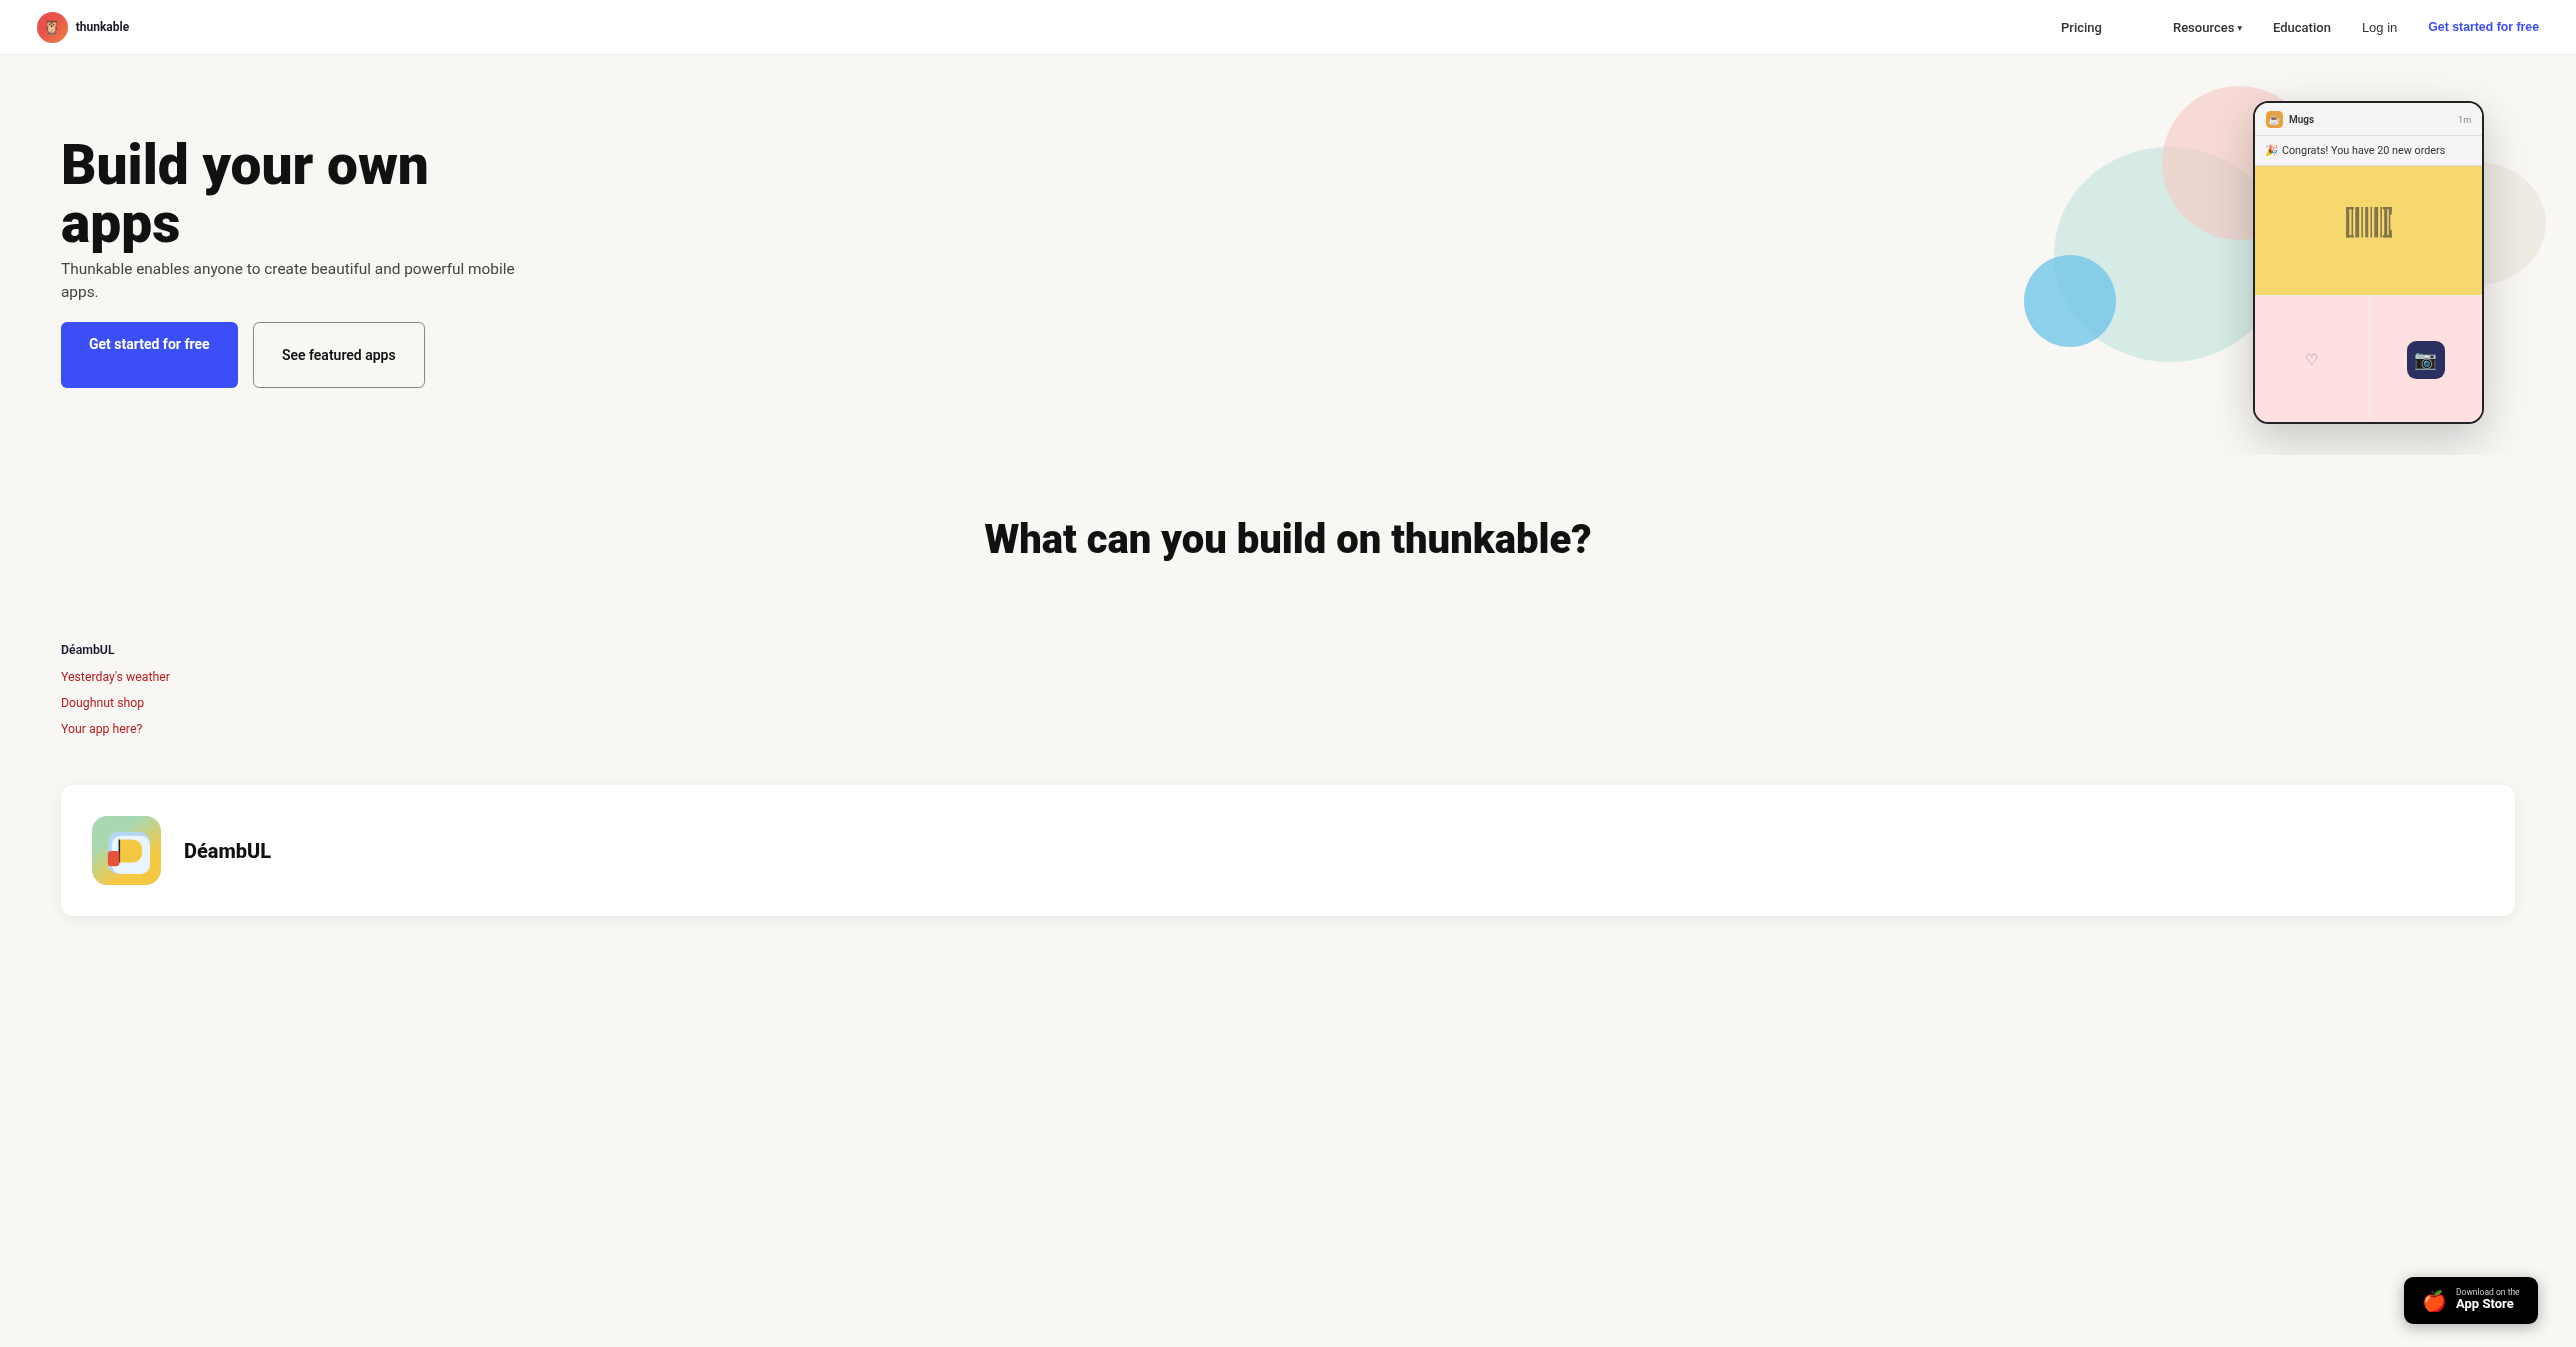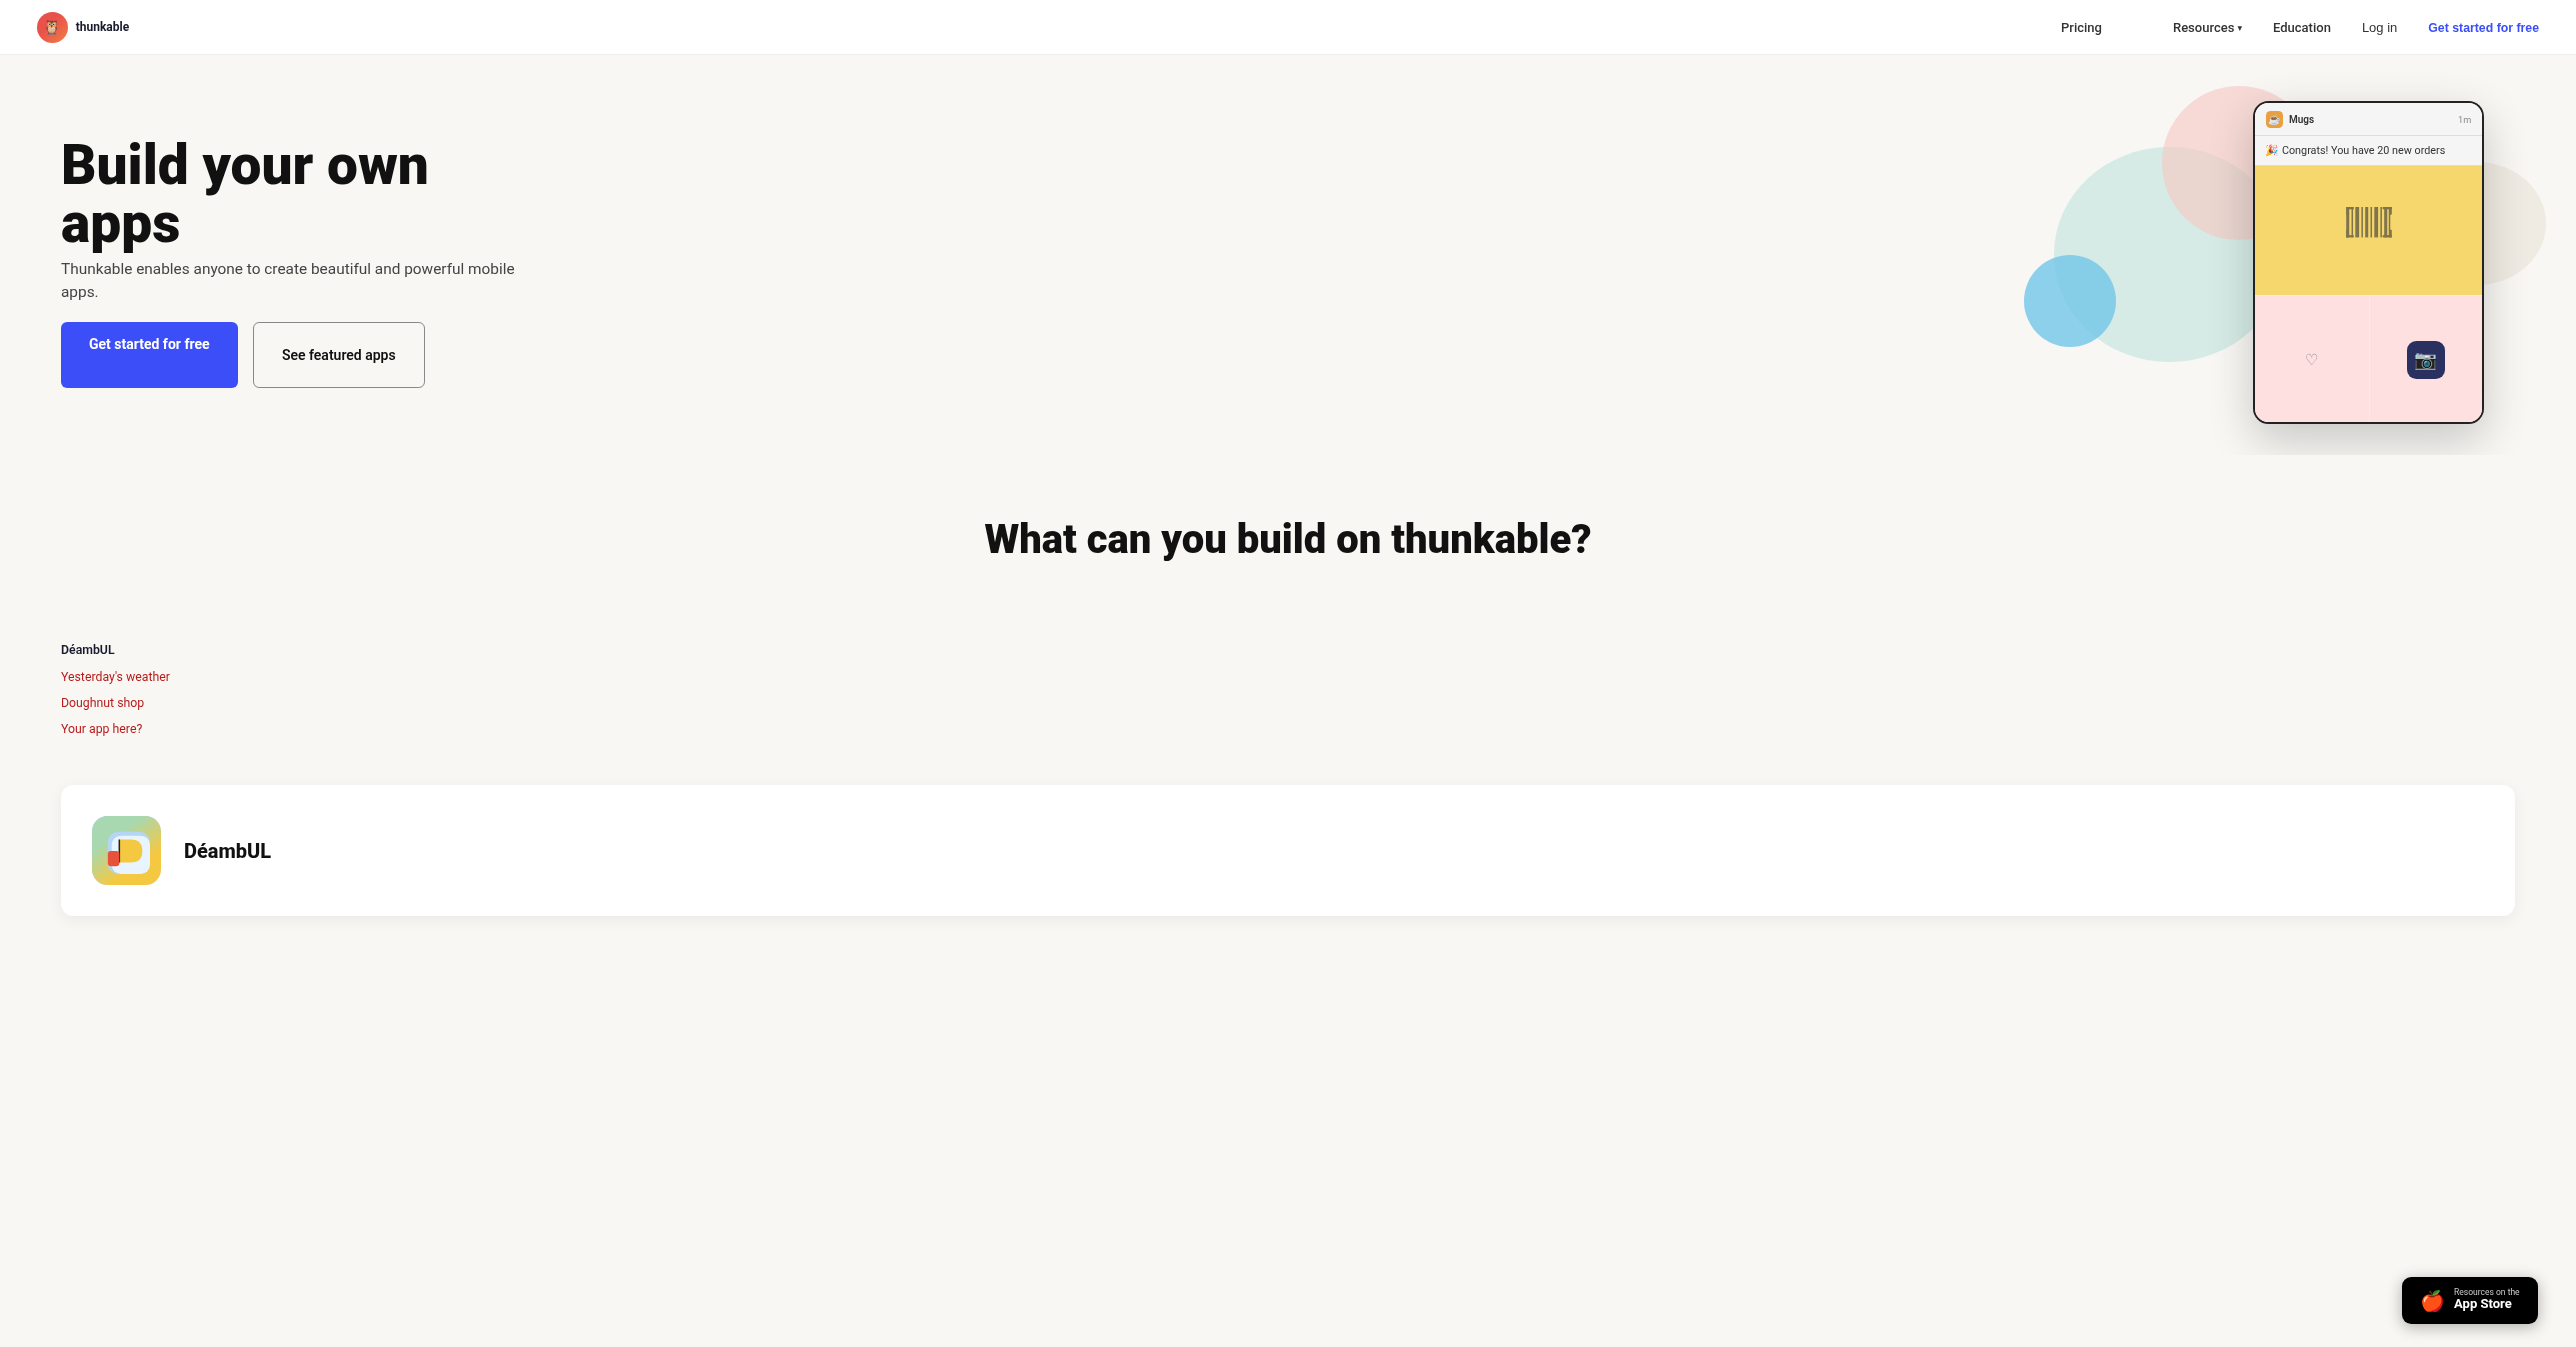--- a/index.html
+++ b/index.html
@@ -39,21 +39,21 @@
       font-size: 14px;
       font-weight: bold;
     }
     .logo-text {
       font-size: 12px;
       font-weight: 700;
       color: #1a1a2e;
     }
     .navbar-nav {
       display: flex;
-      align-items: flex-end;
+      align-items: flex-start;
       gap: 31px;
       list-style: none;
     }
     .navbar-nav a {
       text-decoration: none;
       color: #333;
       font-size: 13px;
       font-weight: 500;
     }
     .navbar-nav .resources-link {
@@ -530,17 +530,17 @@
       <div>
         <div class="app-name">DéambUL</div>
       </div>
     </div>
   </div>
 </section>
 
 <a href="#" class="appstore-btn">
   <span class="appstore-btn-icon">🍎</span>
   <div class="appstore-btn-text">
-    <span class="appstore-btn-small">Resources on the</span>
+    <span class="appstore-btn-small">Download on the</span>
     <span class="appstore-btn-large">App Store</span>
   </div>
 </a>
 
 
 </body></html>

